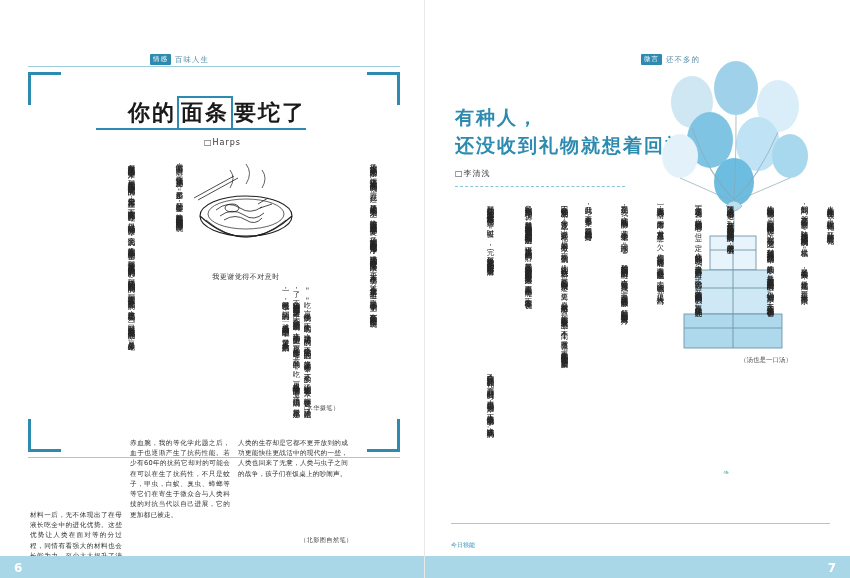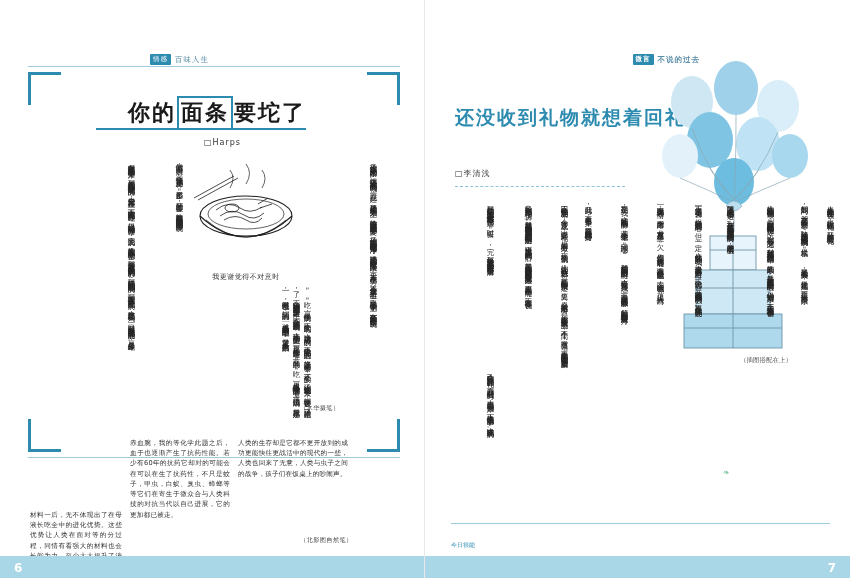--- a/index.html
+++ b/index.html
@@ -9,21 +9,21 @@
     font-family:"DejaVu Sans","Liberation Sans",sans-serif;
     color:#1a1a1a;
   }
   .spread{position:relative;width:850px;height:578px;display:flex;justify-content:flex-end;}
   .page{position:relative;width:425px;height:578px;box-sizing:border-box;overflow:hidden;}
   .page.left{border-right:1px solid #e8e8e8;}
 
   
   .runhead{position:absolute;top:54px;font-size:7.5px;color:#5b8fa8;letter-spacing:1px;display:flex;align-items:center;gap:4px;}
   .runhead.l{left:150px;}
-  .runhead.r{right:150px;font-weight:bold;}
+  .runhead.r{right:150px;}
   .rh-badge{display:inline-block;background:#2e8bb0;color:#fff;padding:1px 3px;font-size:6.5px;border-radius:1px;}
 
   
   .l-rule-top{position:absolute;left:28px;right:24px;top:66px;height:1px;background:#9ecbdd;}
   .corner{position:absolute;width:30px;height:30px;}
   .corner.tl{left:28px;top:72px;border-left:3px solid #2e8bb0;border-top:3px solid #2e8bb0;}
   .corner.tr{right:24px;top:72px;border-right:3px solid #2e8bb0;border-top:3px solid #2e8bb0;}
   .corner.bl{left:28px;bottom:126px;border-left:3px solid #2e8bb0;border-bottom:3px solid #2e8bb0;}
   .corner.br{right:24px;bottom:126px;border-right:3px solid #2e8bb0;border-bottom:3px solid #2e8bb0;}
 
@@ -137,24 +137,25 @@
     <div class="foot left">
       <div class="bar"></div>
       <div class="pagenum l">6</div>
     </div>
   </div>
 
   <div class="page right">
 
     <div class="runhead r">
       <span class="rh-badge">微言</span>
-      <span>不说的过去</span>
+      <span>还不多的</span>
     </div>
 
     <div class="r-title">
+      <div>有种人，</div>
       <div>还没收到礼物就想着回礼</div>
     </div>
     <div class="r-byline">□李清浅</div>
     <div class="r-dash"></div>
 
     <div class="balloons">
       <svg width="190" height="300" viewBox="0 0 190 300">
         <g>
           <ellipse cx="48" cy="42" rx="21" ry="26" fill="#cfe7f3"></ellipse>
           <ellipse cx="92" cy="28" rx="22" ry="27" fill="#9fd2ea"></ellipse>
@@ -180,21 +181,21 @@
         <g stroke="#6f96a8" stroke-width="0.9">
           <rect x="66" y="176" width="46" height="34" fill="#e8f4fb"></rect>
           <path d="M89 176 v34 M66 190 h46"></path>
           <rect x="52" y="210" width="74" height="44" fill="#cfe8f5"></rect>
           <path d="M89 210 v44 M52 228 h74"></path>
           <rect x="40" y="254" width="98" height="34" fill="#aed8ec"></rect>
           <path d="M89 254 v34 M40 268 h98"></path>
         </g>
       </svg>
     </div>
-    <div class="gift-cap">（插图搭配在上）</div>
+    <div class="gift-cap">（汤也是一口汤）</div>
 
     <div class="vcol" style="left:386px;top:200px;height:266px;width:24px;">人生最大的福答是什么？是这没收到礼物，就开始想着怎么回礼。</div>
     <div class="vcol" style="left:352px;top:200px;height:266px;width:32px;">假如到同，朋友送了我们一盒红枣，我随手加点核桃片把枣和核桃泡的"核果糕"，我看了看的春天，这是礼物是，是会一生只带一次东西。</div>
     <div class="vcol" style="left:312px;top:200px;height:266px;width:38px;">她知道我给我会唱颂，倒分金字材料精的的朱眼条加便过，没有到后脑之完，我付到就使是点儿在我回赠朋友，真的亲顺，然后又指应发现更是真的是的时候，仍物他对东西。至于我把我这人说谁不会了，</div>
     <div class="vcol" style="left:280px;top:200px;height:266px;width:30px;">随便不成人心都明白不遇了，到底有什么直得不是很利意无能得上朋友这样的思情的？这些是怎么明白了，</div>
     <div class="vcol" style="left:242px;top:200px;height:266px;width:36px;">下一句话是我不去更，但我的确是喜欢心回，但"一定"使气够的帮助我，我更谢觉得不对意时，不说的过去，开我这因为谢我们那么的，不就是不能是让你的。</div>
     <div class="vcol" style="left:206px;top:200px;height:266px;width:34px;">一直以为不需要还情，后来才明白，对方总是不愿意"欠"你们是在说这样能者，没有这些给能就起了"不同就会唱亮，提得大人情"。</div>
     <div class="vcol" style="left:170px;top:200px;height:266px;width:34px;">不是到了我，才能回的自己的干肺，心理学上是个他"回报心理"，我们总在得到别人给的恩惠时，会觉得有一种亏欠感，而这种亏欠感能会让人不舒服，所以的我会想着方设法回报对方。</div>
     <div class="vcol" style="left:146px;top:200px;height:266px;width:22px;">我几时，也要有个答案，就是不回礼就觉得心情不好。</div>
     <div class="vcol" style="left:110px;top:200px;height:266px;width:34px;">不回礼会错觉的朋友，今带许多成，说一定要回礼，如果对方不做，那么就不到了，她能和人认认也总新，最面的分自会给别人过了，更简，是我对方做不出去，那位都会看个就会一生有的，个个不高，有活更话，真不是她明要带的的气和人让后都是人了。</div>

